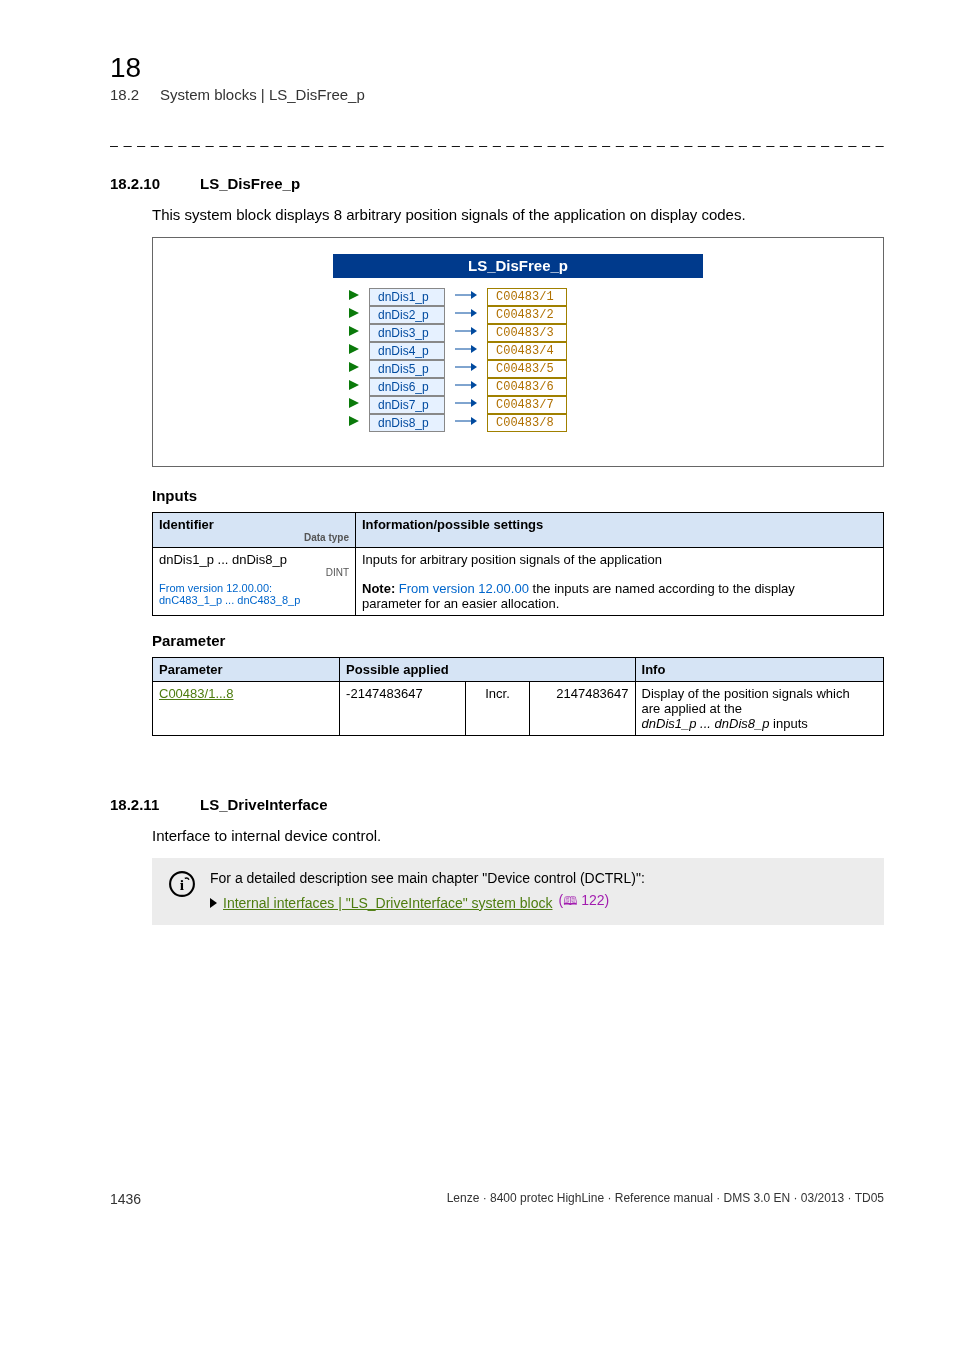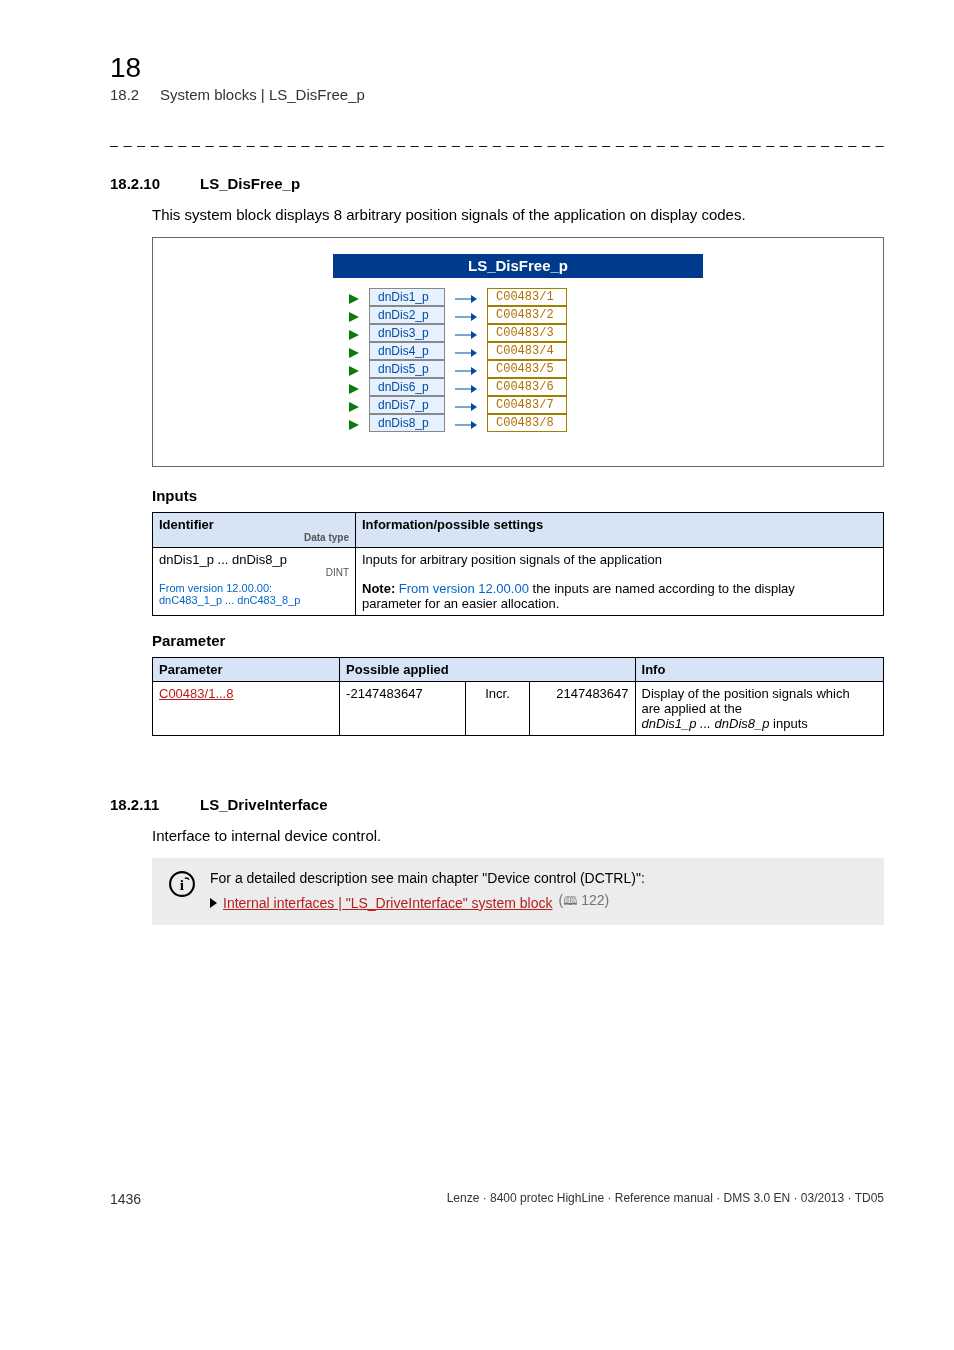--- a/index.html
+++ b/index.html
@@ -112,21 +112,21 @@
     color: #b07000;
     font-size: 12px;
     padding: 1px 8px;
     width: 62px;
     text-align: left;
     position: relative;
     font-family: Liberation Mono, monospace;
   }
   .port-row {
     display:flex;
-    align-items:flex-end;
+    align-items:flex-start;
     gap:10px;
   }
   .port-row svg { flex:0 0 auto; }
 
   
   .h4 {
     font-size: 15px;
     font-weight: bold;
     margin-top: 16px;
     margin-bottom: 8px;
@@ -153,21 +153,21 @@
   }
   .ident-main { display:block; }
   .ident-ver {
     color: #0066cc;
     font-size: 11px;
     display:block;
     margin-top: 4px;
   }
   .note-blue { color: #0066cc; }
   .link-green {
-    color: #b91c1c;
+    color: #4d7c0f;
     text-decoration: underline;
   }
   .italic { font-style: italic; }
 
   .param-table td.col-lo { width: 110px; }
   .param-table td.col-unit { width: 50px; text-align:center; }
   .param-table td.col-hi { width: 90px; text-align:right; }
 
   
   .callout {
@@ -192,21 +192,21 @@
     display:inline-block;
     width:0;height:0;
     border-top:5px solid transparent;
     border-bottom:5px solid transparent;
     border-left:7px solid #000;
   }
   .book-icon {
     display:inline-block;
     font-size: 12px;
   }
-  .pageref { color:#737373; }
+  .pageref { color:#a21caf; }
 
   .footer {
     display:flex;
     justify-content: space-between;
     font-size: 12px;
     color:#333;
     margin-top: 260px;
     padding-top: 6px;
   }
   .footer .pnum { font-weight: normal; font-size: 14px;}

